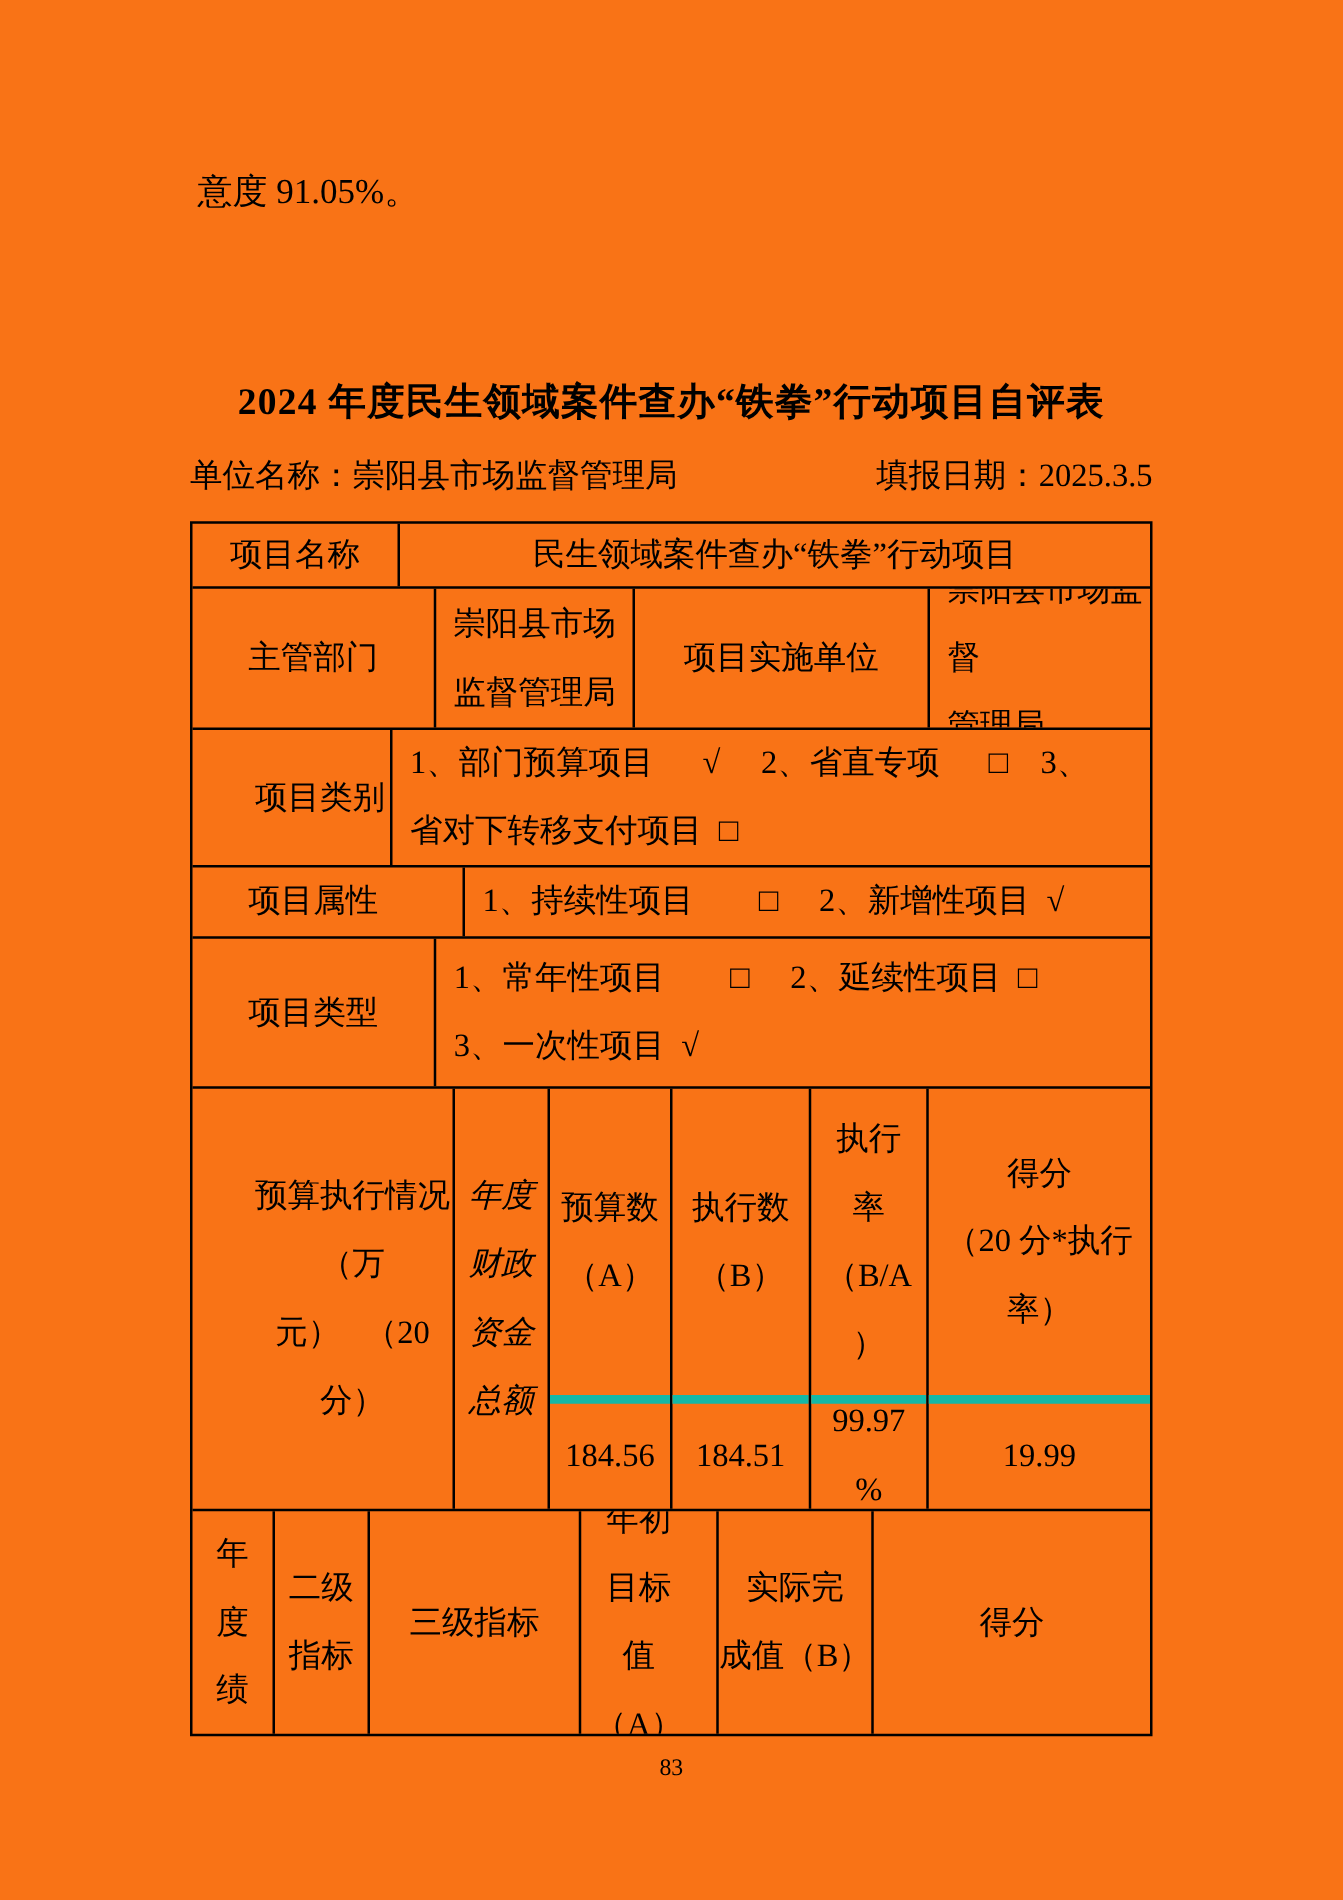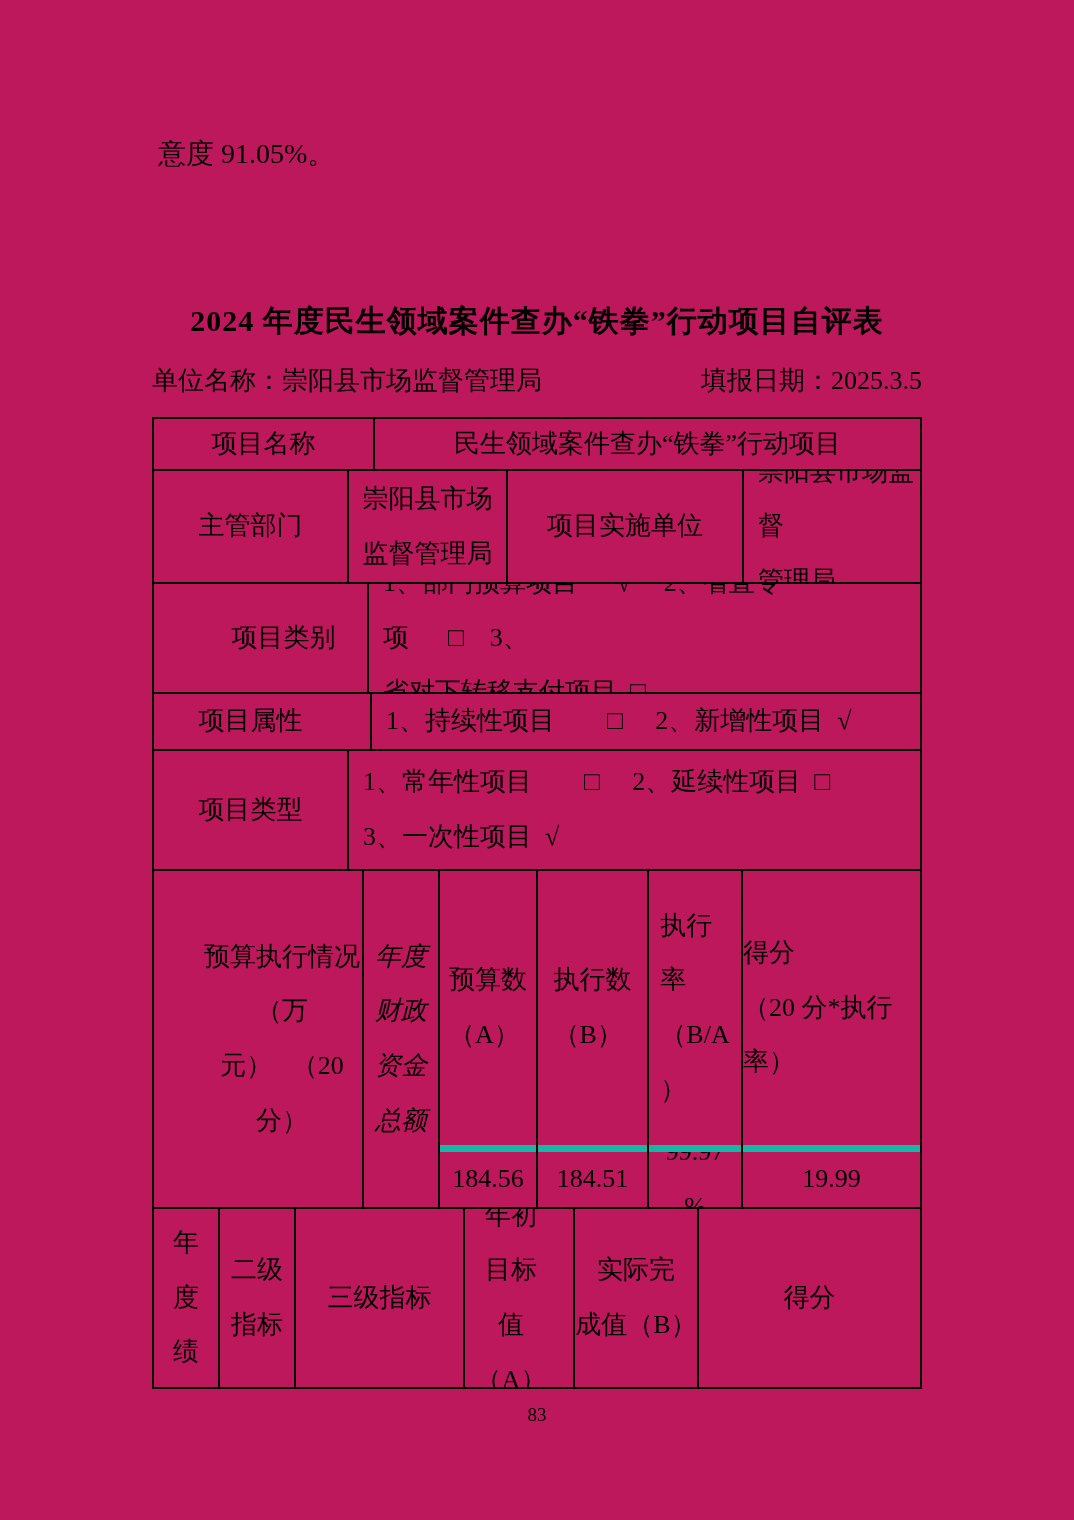--- a/index.html
+++ b/index.html
@@ -4,21 +4,21 @@
 <style>
   * { box-sizing: border-box; margin: 0; padding: 0; }
   html, body { background: #ffffff; }
   body {
     width: 1074px; height: 1520px;
     font-family: "Liberation Serif", "DejaVu Serif", serif;
     color: #000000;
     position: relative;
     overflow: hidden;
   }
-  .page { position: absolute; inset: 0; background: #be185d; }
+  .page { position: absolute; inset: 0; background: #f97316; }
 
   .top-text {
     position: absolute; left: 158px; top: 136px;
     font-size: 28px; line-height: 1.3;
     white-space: pre-line;
   }
   .doc-title {
     position: absolute; left: 0; top: 301px; width: 100%;
     text-align: center; font-size: 30px; font-weight: bold;
     letter-spacing: 1px;
@@ -41,22 +41,22 @@
     display: flex; align-items: center; justify-content: center;
     text-align: center;
     white-space: pre-line;
     line-height: 2.1;
     overflow: hidden;
   }
   .c:first-child { border-left: none; }
   .c.left { justify-content: flex-start; text-align: left; padding-left: 14px; padding-right: 6px; }
   .colsplit { border-left: 2px solid #000; display: flex; flex-direction: column; }
   .colsplit .hdr {
-    height: 274px; display: flex; align-items: center; justify-content: center;
-    white-space: pre-line; line-height: 2.1; overflow: hidden;
+    height: 245px; display: flex; align-items: center; justify-content: center;
+    text-align: center; white-space: pre-line; line-height: 2.1; overflow: hidden;
   }
   .colsplit .val {
     flex: 1; border-top: 7px solid #14b8a6;
     display: flex; align-items: center; justify-content: center;
     text-align: center; white-space: pre-line; line-height: 2.1; overflow: hidden;
   }
 
   .page-number {
     position: absolute; left: 0; top: 1404px; width: 100%;
     text-align: center; font-size: 19px;
@@ -72,35 +72,35 @@
   <div class="doc-title">2024 年度民生领域案件查办“铁拳”行动项目自评表</div>
 
   <div class="meta-row">
     <span>单位名称：崇阳县市场监督管理局</span>
     <span>填报日期：2025.3.5</span>
   </div>
 
   <div class="eval-table">
 
     <div class="trow" style="height:50px;">
-      <div class="c" style="width:219px;">项目名称</div>
+      <div class="c" style="width:164px;">项目名称</div>
       <div class="c" style="flex:1;">民生领域案件查办“铁拳”行动项目</div>
     </div>
 
     <div class="trow" style="height:113px;">
       <div class="c" style="width:193px;">主管部门</div>
       <div class="c" style="width:159px;">崇阳县市场
 监督管理局</div>
       <div class="c" style="width:236px;">项目实施单位</div>
       <div class="c left" style="flex:1;">崇阳县市场监督
 管理局</div>
     </div>
 
     <div class="trow" style="height:110px;">
-      <div class="c" style="width:213px;padding-left:46px;">项目类别</div>
+      <div class="c" style="width:158px;padding-left:46px;">项目类别</div>
       <div class="c left" style="flex:1;">1、部门预算项目&nbsp;&nbsp;&nbsp;&nbsp;&nbsp;&nbsp;√&nbsp;&nbsp;&nbsp;&nbsp;&nbsp;2、省直专项&nbsp;&nbsp;&nbsp;&nbsp;&nbsp;&nbsp;□&nbsp;&nbsp;&nbsp;&nbsp;3、
 省对下转移支付项目&nbsp;&nbsp;□</div>
     </div>
 
     <div class="trow" style="height:57px;">
       <div class="c" style="width:193px;">项目属性</div>
       <div class="c left" style="flex:1;margin-left:23px;">1、持续性项目&nbsp;&nbsp;&nbsp;&nbsp;&nbsp;&nbsp;&nbsp;&nbsp;□&nbsp;&nbsp;&nbsp;&nbsp;&nbsp;2、新增性项目&nbsp;&nbsp;√</div>
     </div>
 
     <div class="trow" style="height:120px;">

